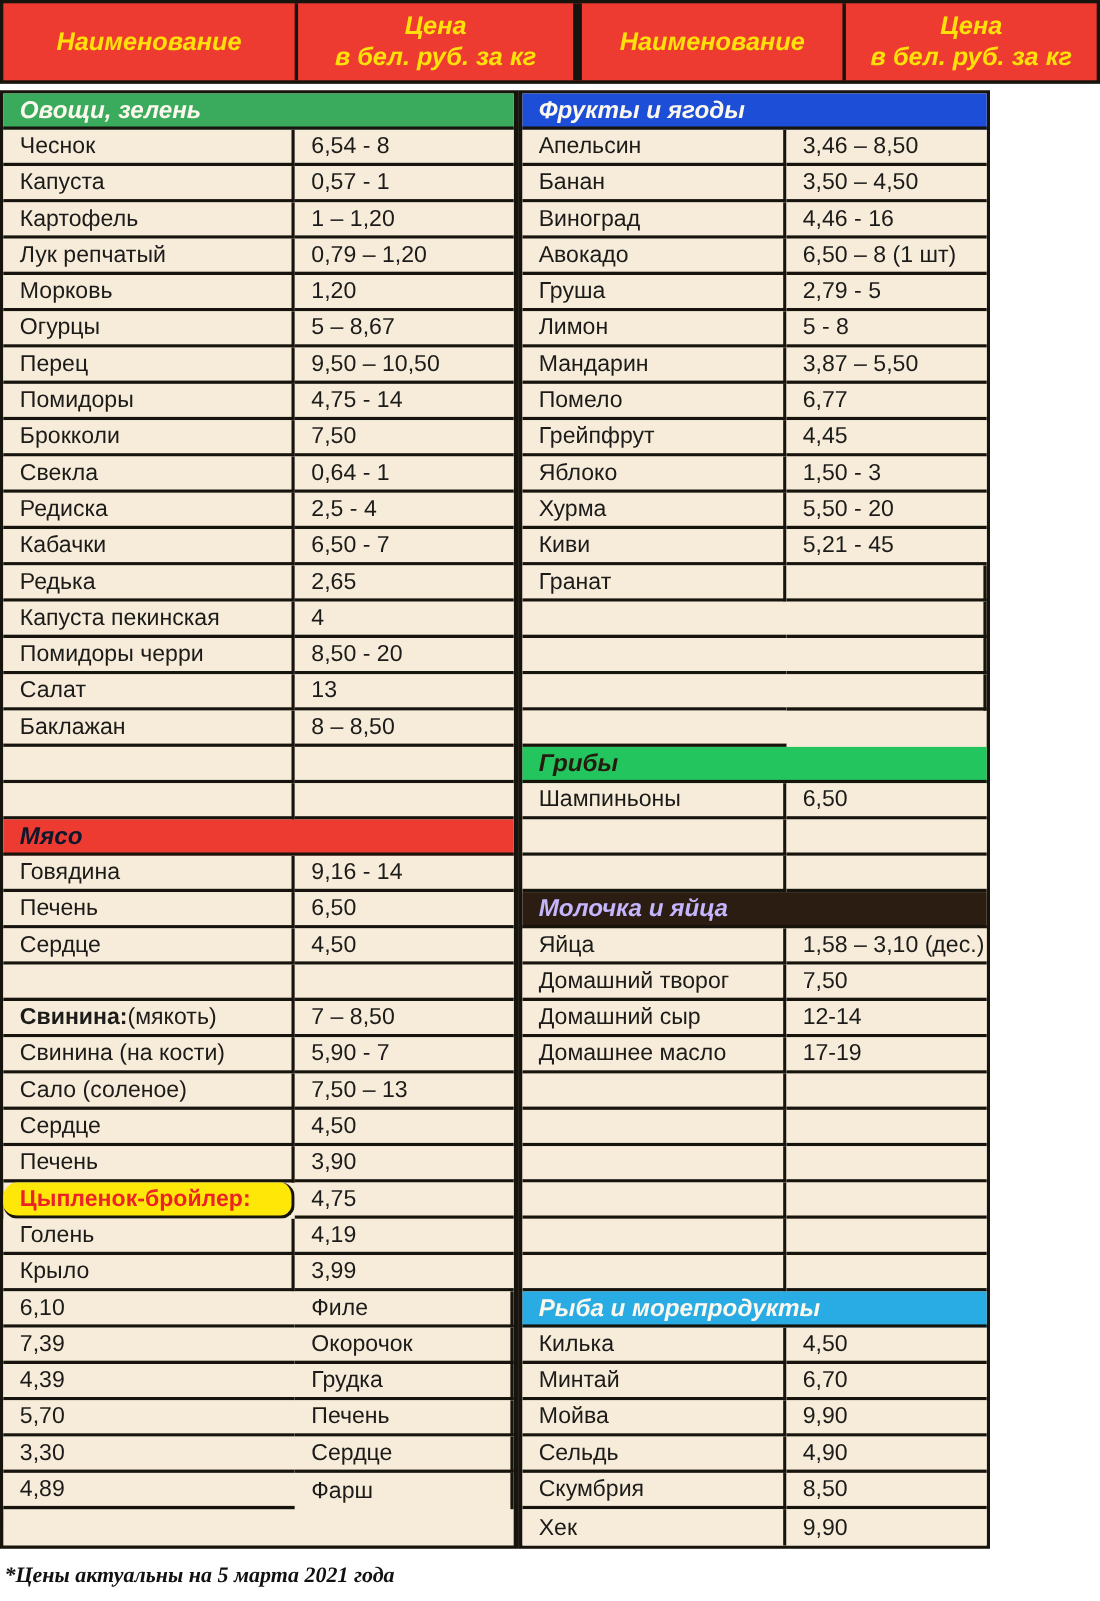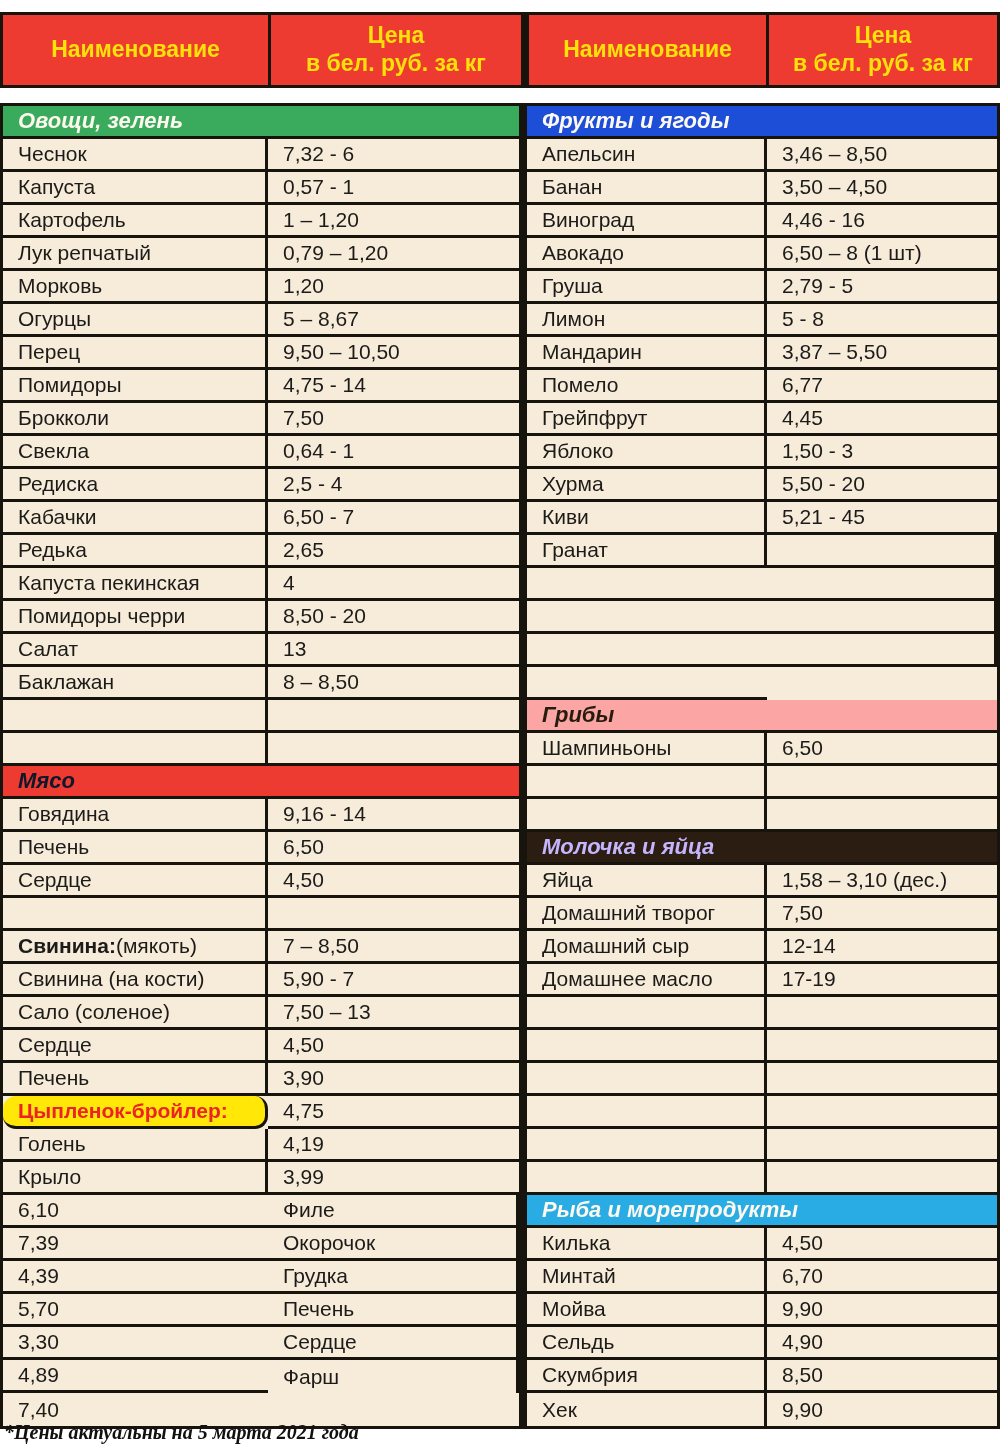--- a/index.html
+++ b/index.html
@@ -6,37 +6,37 @@
     --border:#17130d;
     --cream:#f6ecd9;
     --text:#1c1b19;
   }
   html,body{margin:0;padding:0;background:#ffffff;}
   body{width:1000px;font-family:"Liberation Sans", sans-serif;}
   .page{position:relative;width:1000px;height:1455px;background:#ffffff;overflow:hidden;}
 
   
   .top-header{
-    position:absolute;top:12px;left:0;width:1000px;height:76px;
+    position:absolute;top:0;left:0;width:1000px;height:76px;
     box-sizing:border-box;border:3px solid var(--border);
-    display:flex;background:var(--border);
+    display:flex;background:var(--border);font-style:italic;
   }
   .th-cell{
     box-sizing:border-box;height:100%;
     display:flex;flex-direction:column;justify-content:center;align-items:center;
     font-weight:bold;font-size:23px;line-height:1.2;text-align:center;
   }
   .th-cell.c1{width:265px;}
   .th-cell.c2{width:253px;border-left:3px solid var(--border);}
   .th-cell.c3{width:245px;border-left:8px solid var(--border);}
   .th-cell.c4{width:231px;border-left:3px solid var(--border);}
 
   
   .table-body{
-    position:absolute;top:103px;left:0;width:1000px;height:1326px;
+    position:absolute;top:82px;left:0;width:900px;height:1326px;
     display:flex;
   }
   .half{
     box-sizing:border-box;height:1326px;
     display:grid;grid-auto-rows:33px;align-content:start;
     background:var(--cream);
   }
   .half.left{
     width:523px;border:3px solid var(--border);border-right-width:4px;
     grid-template-columns:265px 1fr;
@@ -85,21 +85,21 @@
     <div class="th-cell c4" style="background: rgb(238, 59, 49); color: rgb(255, 225, 10);">
       <span>Цена</span>
       <span>в бел. руб. за кг</span>
     </div>
   </div>
 
   <div class="table-body">
     <div class="half left" id="left-half">
         <div class="cell sec" style="background: rgb(58, 171, 93); color: rgb(253, 248, 238);">Овощи, зелень</div>
         <div class="cell name">Чеснок</div>
-        <div class="cell price">7,32 - 6</div>
+        <div class="cell price">6,54 - 8</div>
         <div class="cell name">Капуста</div>
         <div class="cell price">0,57 - 1</div>
         <div class="cell name">Картофель</div>
         <div class="cell price">1 – 1,20</div>
         <div class="cell name">Лук репчатый</div>
         <div class="cell price">0,79 – 1,20</div>
         <div class="cell name">Морковь</div>
         <div class="cell price">1,20</div>
         <div class="cell name">Огурцы</div>
         <div class="cell price">5 – 8,67</div>
@@ -159,21 +159,20 @@
         <div class="cell price">7,39</div>
         <div class="cell name">Окорочок</div>
         <div class="cell price">4,39</div>
         <div class="cell name">Грудка</div>
         <div class="cell price">5,70</div>
         <div class="cell name">Печень</div>
         <div class="cell price">3,30</div>
         <div class="cell name">Сердце</div>
         <div class="cell price">4,89</div>
         <div class="cell name last">Фарш</div>
-        <div class="cell price last">7,40</div>
       </div>
     <div class="half right" id="right-half">
         <div class="cell sec" style="background: #1d4ed8; color: rgb(253, 248, 238);">Фрукты и ягоды</div>
         <div class="cell name">Апельсин</div>
         <div class="cell price">3,46 – 8,50</div>
         <div class="cell name">Банан</div>
         <div class="cell price">3,50 – 4,50</div>
         <div class="cell name">Виноград</div>
         <div class="cell price">4,46 - 16</div>
         <div class="cell name">Авокадо</div>
@@ -196,21 +195,21 @@
         <div class="cell price">5,21 - 45</div>
         <div class="cell name">Гранат</div>
         <div class="cell name">&nbsp;</div>
         <div class="cell price">&nbsp;</div>
         <div class="cell name">&nbsp;</div>
         <div class="cell price">&nbsp;</div>
         <div class="cell name">&nbsp;</div>
         <div class="cell price">&nbsp;</div>
         <div class="cell name">&nbsp;</div>
         <div class="cell price">&nbsp;</div>
-        <div class="cell sec" style="background: #fca5a5; color: rgb(38, 28, 14); text-align: right;">Грибы</div>
+        <div class="cell sec" style="background: #22c55e; color: rgb(38, 28, 14); text-align: right;">Грибы</div>
         <div class="cell name">Шампиньоны</div>
         <div class="cell price">6,50</div>
         <div class="cell name">&nbsp;</div>
         <div class="cell price">&nbsp;</div>
         <div class="cell name">&nbsp;</div>
         <div class="cell price">&nbsp;</div>
         <div class="cell sec" style="background: rgb(43, 29, 18); color: #c4b5fd; text-align: right;">Молочка и яйца</div>
         <div class="cell name">Яйца</div>
         <div class="cell price">1,58 – 3,10 (дес.)</div>
         <div class="cell name">Домашний творог</div>

